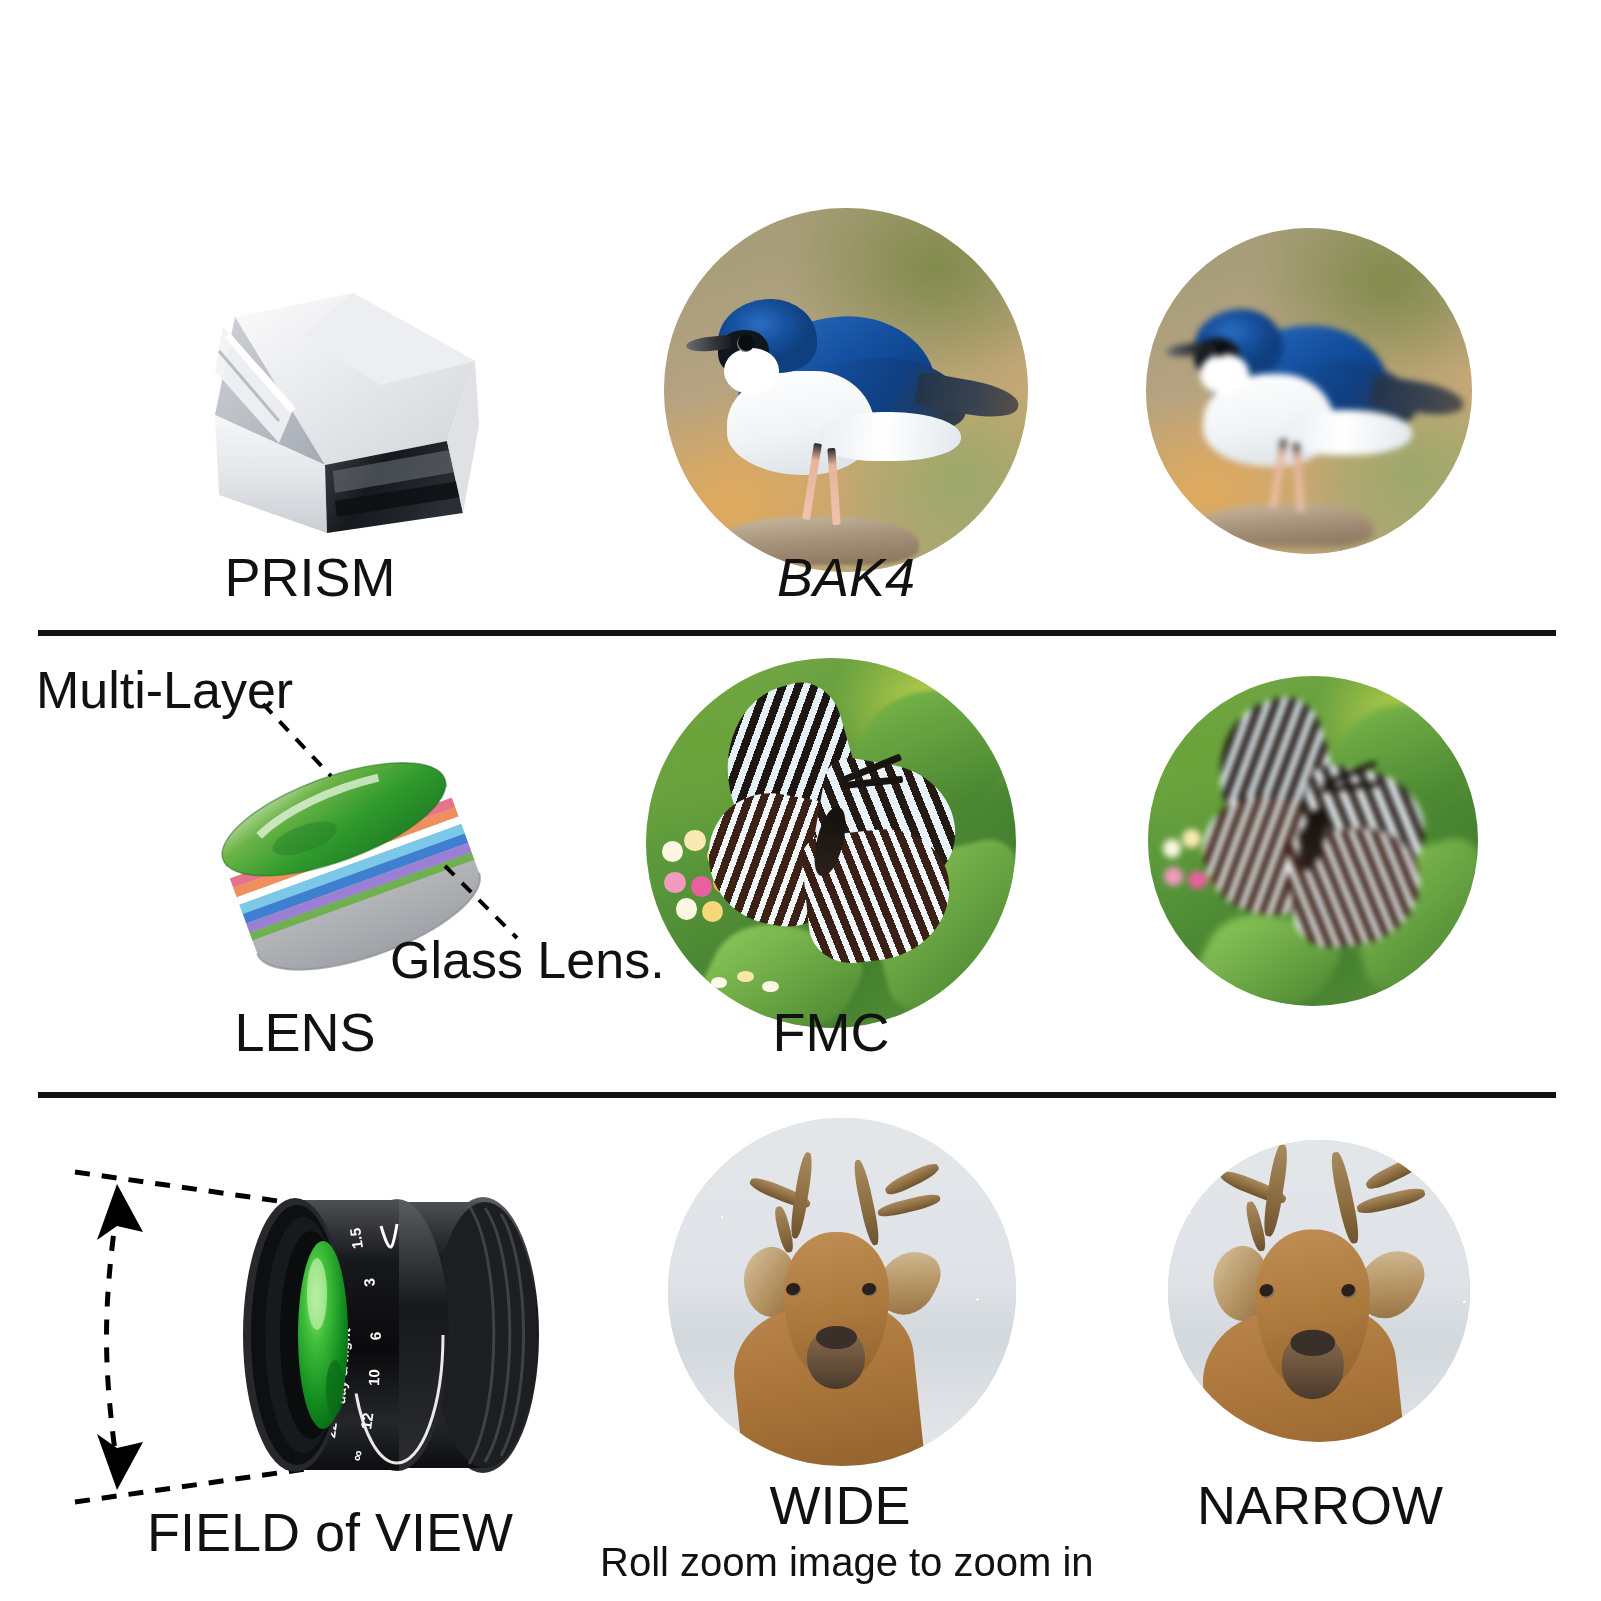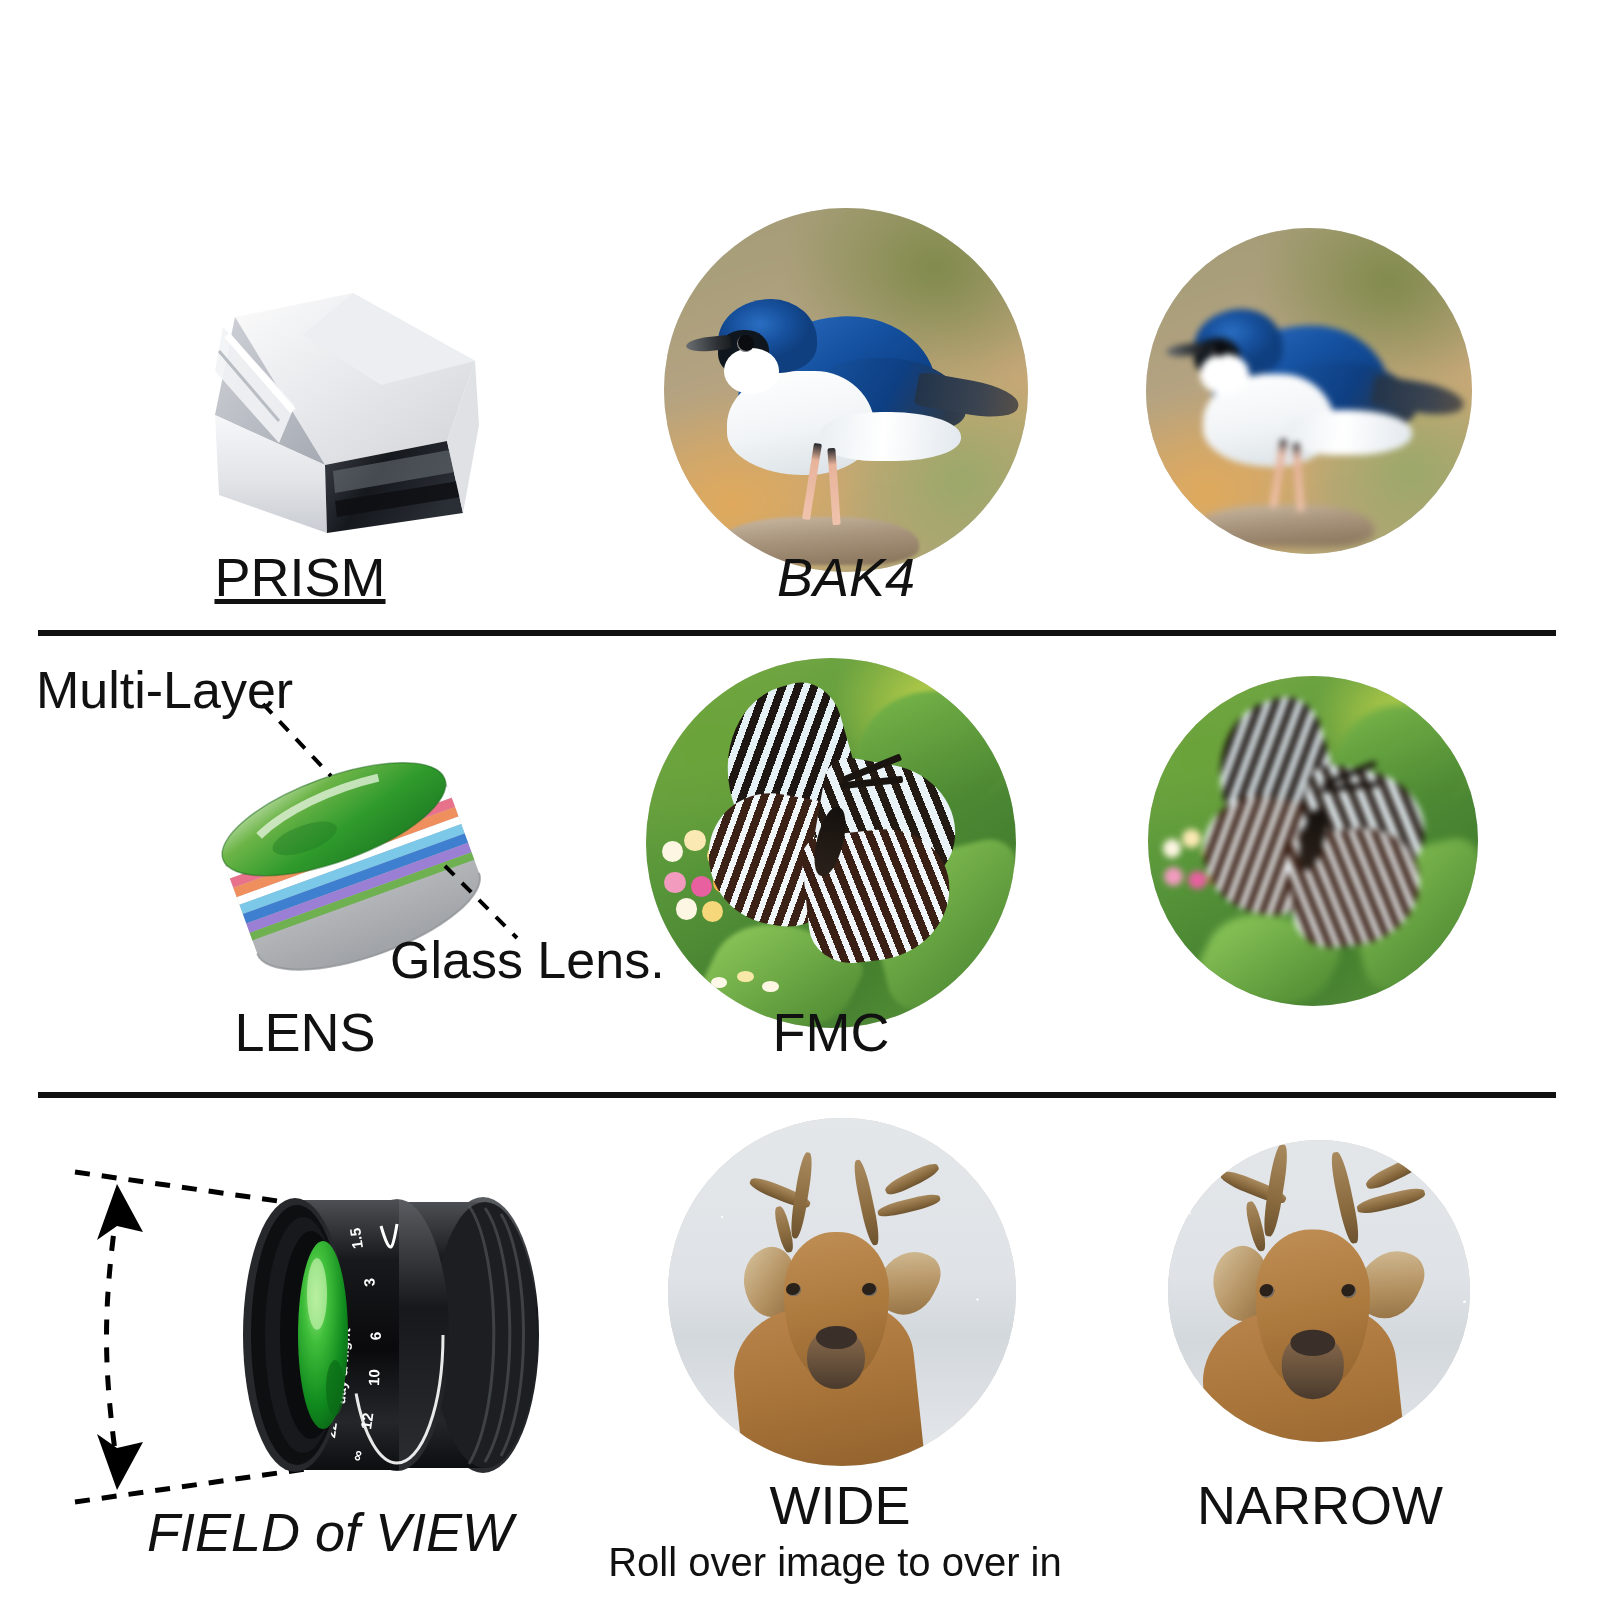--- a/index.html
+++ b/index.html
@@ -279,21 +279,21 @@
     <polygon points="178,28 300,96 206,120 128,70" fill="#eceef1"></polygon>
     <polygon points="40,150 150,200 152,268 44,230" fill="url(#gSide)"></polygon>
     <polygon points="150,200 272,176 288,248 152,268" fill="url(#gDark)"></polygon>
     <polygon points="158,206 280,184 286,206 160,228" fill="#6f747c" opacity="0.55"></polygon>
     <polygon points="160,236 284,216 286,232 162,252" fill="#0c0e11" opacity="0.8"></polygon>
     <polygon points="48,62 120,140 104,178 40,106" fill="#f2f3f5" opacity="0.9"></polygon>
     <polyline points="52,70 118,146" stroke="#ffffff" stroke-width="7" fill="none"></polyline>
     <polyline points="44,86 104,156" stroke="#b9bdc4" stroke-width="3" fill="none"></polyline>
     <polygon points="272,176 300,96 304,160 288,248" fill="#dfe1e5"></polygon>
   </svg>
-  <div class="caption" style="left:90px;top:550px;width:420px;text-decoration:underline;">PRISM</div>
+  <div class="caption" style="left:100px;top:550px;width:420px;">PRISM</div>
 
   <div class="circle blur-a" style="left:664px;top:208px;width:364px;height:364px;">
     <div class="scene">
       <div class="bird-bg"></div>
       <div class="bird-perch"></div>
       <div class="bird">
         <div class="body"></div>
           <div class="wing"></div>
           <div class="tail"></div>
         <div class="breast"></div>
@@ -490,21 +490,21 @@
       </g>
       <ellipse cx="110" cy="145" rx="52" ry="137" fill="#26282c"></ellipse>
       <ellipse cx="112" cy="145" rx="46" ry="130" fill="#0e0f11"></ellipse>
       <ellipse cx="118" cy="145" rx="38" ry="118" fill="#17191c"></ellipse>
       <ellipse cx="126" cy="145" rx="31" ry="104" fill="#0b0c0e"></ellipse>
       <ellipse cx="138" cy="145" rx="25" ry="94" fill="url(#gLens)"></ellipse>
       <ellipse cx="132" cy="104" rx="10" ry="36" fill="#c9f5b2" opacity="0.65"></ellipse>
       <ellipse cx="150" cy="198" rx="9" ry="28" fill="#0c6b17" opacity="0.7"></ellipse>
     </g>
   </svg>
-  <div class="caption" style="left:70px;top:1505px;width:520px;font-style:italic;">FIELD of VIEW</div>
+  <div class="caption" style="left:70px;top:1505px;width:520px;">FIELD of VIEW</div>
 
   <div class="circle" style="left:668px;top:1118px;width:348px;height:348px;">
     <div class="scene">
       <div class="deer-bg"></div>
       <div class="deer">
         <div class="horn h1"></div>
           <div class="horn h2"></div>
           <div class="horn h3"></div>
         <div class="horn h4"></div>
           <div class="horn h5"></div>
@@ -538,15 +538,15 @@
         <div class="head"></div>
         <div class="eye e1"></div>
           <div class="eye e2"></div>
         <div class="muzzle"></div>
           <div class="nose"></div>
       </div>
     </div>
   </div>
   <div class="caption" style="left:1110px;top:1478px;width:420px;">NARROW</div>
 
-  <div class="rollover">Roll over image to over in</div>
+  <div class="rollover">Roll zoom image to zoom in</div>
 
 </div>
 
 </body></html>

